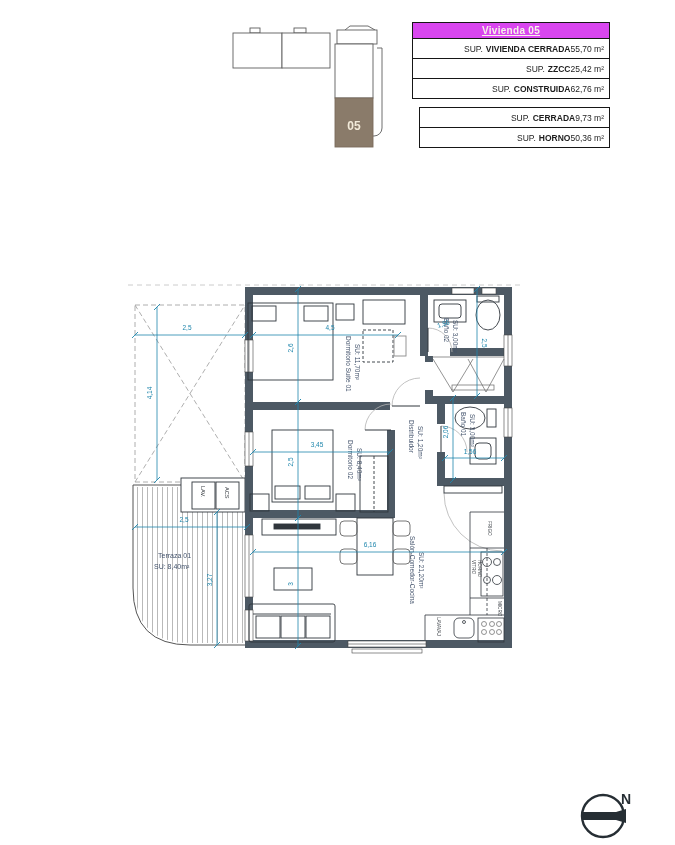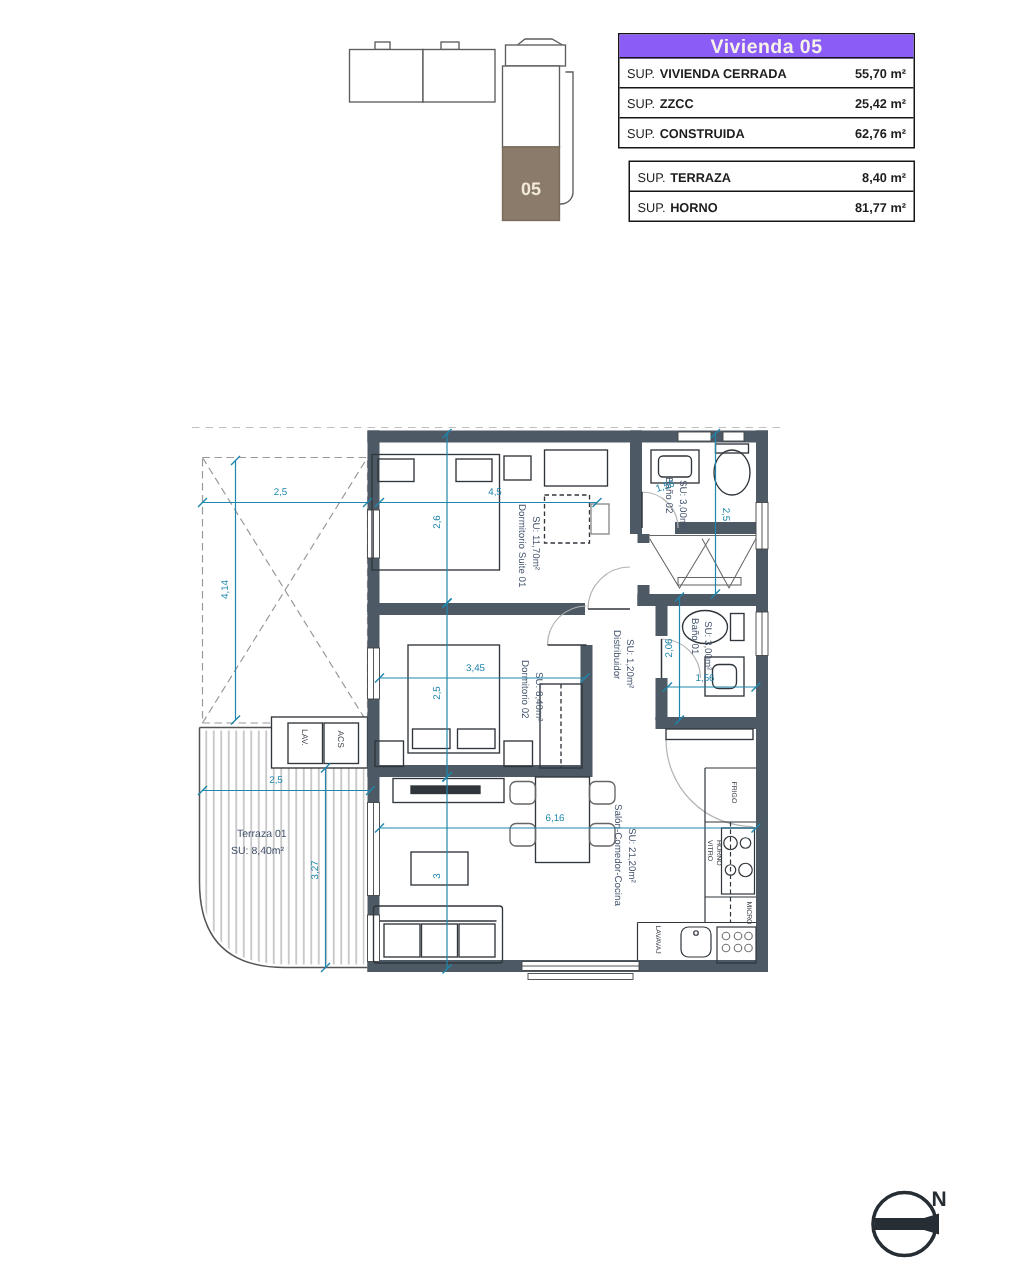--- a/index.html
+++ b/index.html
@@ -3,29 +3,29 @@
 <meta charset="utf-8">
 <style>
   html,body{margin:0;padding:0;}
   body{width:675px;height:845px;position:relative;background:#fff;overflow:hidden;
        font-family:"Liberation Sans",sans-serif;}
   svg{position:absolute;left:0;top:0;}
   
   .stable{position:absolute;border:1.5px solid #161616;background:#fff;font-size:8.5px;color:#1d1d1d;}
   .t1{left:412px;top:22px;width:196px;}
   .t2{left:419px;top:107px;width:189px;}
-  .thead{height:15px;background:#8b5cf6;color:#f7f2e8;font-weight:bold;font-size:13px;
+  .thead{height:15px;background:#d946ef;color:#f7f2e8;font-weight:bold;font-size:10px;
          display:flex;align-items:center;justify-content:center;letter-spacing:.3px;
-         border-bottom:1.5px solid #161616;}
+         border-bottom:1.5px solid #161616;text-decoration:underline;}
   .trow{height:19px;display:flex;align-items:center;padding:0 5px;}
   .trow + .trow{border-top:1px solid #161616;}
-  .lbl{flex:1;white-space:nowrap;}
+  .lbl{flex:1;white-space:nowrap;text-align:right;}
   .pfx{font-weight:normal;}
   .nm{font-weight:bold;margin-left:3px;}
-  .val{font-weight:bold;white-space:nowrap;}
+  .val{font-weight:normal;white-space:nowrap;}
   text{font-family:"Liberation Sans",sans-serif;}
   .pl{fill:#42526b;font-size:6.5px;}
   .plh{fill:#42526b;font-size:7px;}
   .fx{fill:#3a3f45;font-size:4.6px;}
   .fx2{fill:#3a3f45;font-size:5.6px;}
   .dimt{fill:#1f86ac;font-size:6.5px;}
   .big05{fill:#f2ead9;font-size:12px;font-weight:bold;}
   .north{fill:#262e34;font-size:14px;font-weight:bold;}
 </style>
 </head>
@@ -302,21 +302,21 @@
       </div>
       <div class="trow">
         <span class="lbl"><span class="pfx">SUP.</span><span class="nm">CONSTRUIDA</span></span>
         <span class="val">62,76 m²</span>
       </div>
     </div>
 </div>
 <div class="stable t2">
   <div id="t2rows">
       <div class="trow">
-        <span class="lbl"><span class="pfx">SUP.</span><span class="nm">TERRAZA</span></span>
-        <span class="val">8,40 m²</span>
+        <span class="lbl"><span class="pfx">SUP.</span><span class="nm">CERRADA</span></span>
+        <span class="val">9,73 m²</span>
       </div>
       <div class="trow">
         <span class="lbl"><span class="pfx">SUP.</span><span class="nm">HORNO</span></span>
-        <span class="val">81,77 m²</span>
+        <span class="val">50,36 m²</span>
       </div>
     </div>
 </div>
 
 </body></html>

